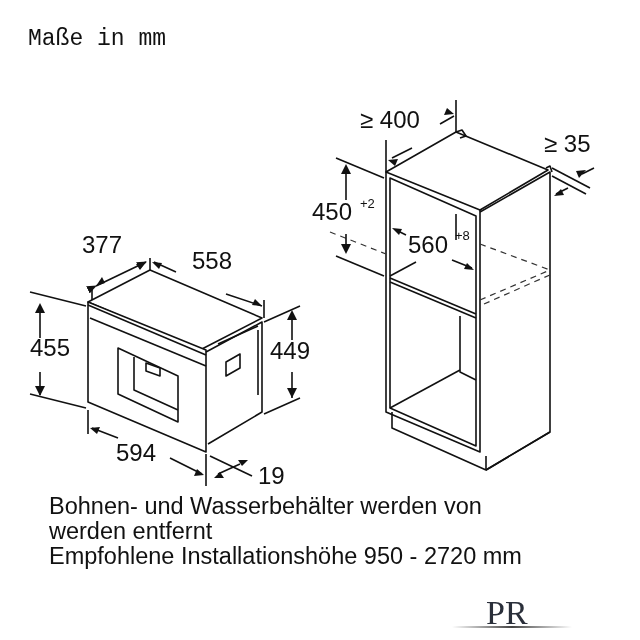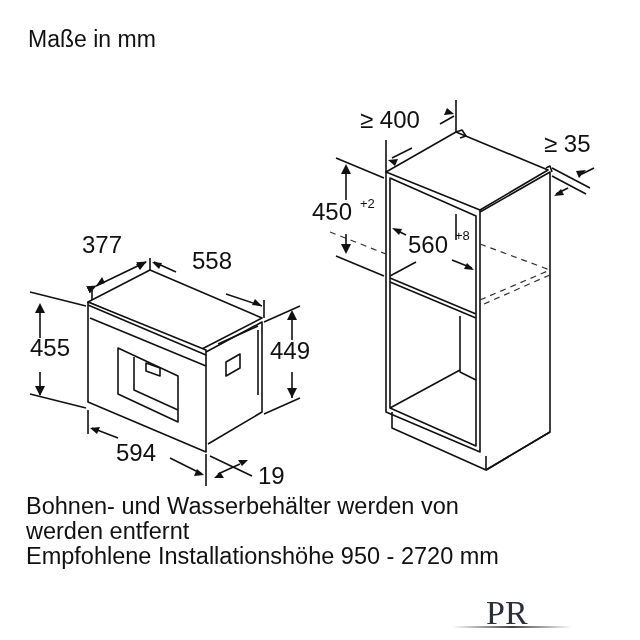--- a/index.html
+++ b/index.html
@@ -1,22 +1,22 @@
 <!DOCTYPE html>
 <html><head>
 <meta charset="utf-8">
 <style>
   html, body { margin: 0; padding: 0; background: #ffffff; }
   body { width: 640px; height: 640px; position: relative; overflow: hidden; font-family: "Liberation Sans", sans-serif; color: #111; }
-  .title { position: absolute; left: 28px; top: 26px; font-size: 23px; }
+  .title { position: absolute; left: 28px; top: 26px; font-size: 23px; font-family: Liberation Mono, monospace; }
   svg { position: absolute; left: 0; top: 0; }
   .lbl { font-family: "Liberation Sans", sans-serif; font-size: 24px; fill: #111; }
   .sup { font-family: "Liberation Sans", sans-serif; font-size: 13px; fill: #111; }
   .notes { position: absolute; left: 26px; top: 494px; font-size: 23.5px; line-height: 25px; }
-  .notes div { white-space: nowrap; }
+  .notes div { white-space: nowrap; margin-left: 23px; }
   .cover { position: absolute; left: 360px; top: 566px; width: 280px; height: 74px; background: #fff; }
   .logo { position: absolute; left: 452px; top: 586px; width: 120px; height: 46px; }
 </style>
 </head>
 <body>
 
 <div class="title">Maße in mm</div>
 
 <svg width="640" height="640" viewBox="0 0 640 640">
   <defs>

